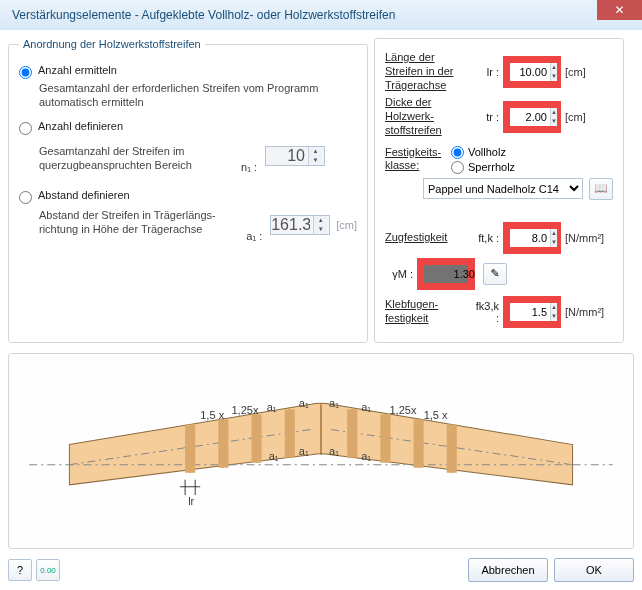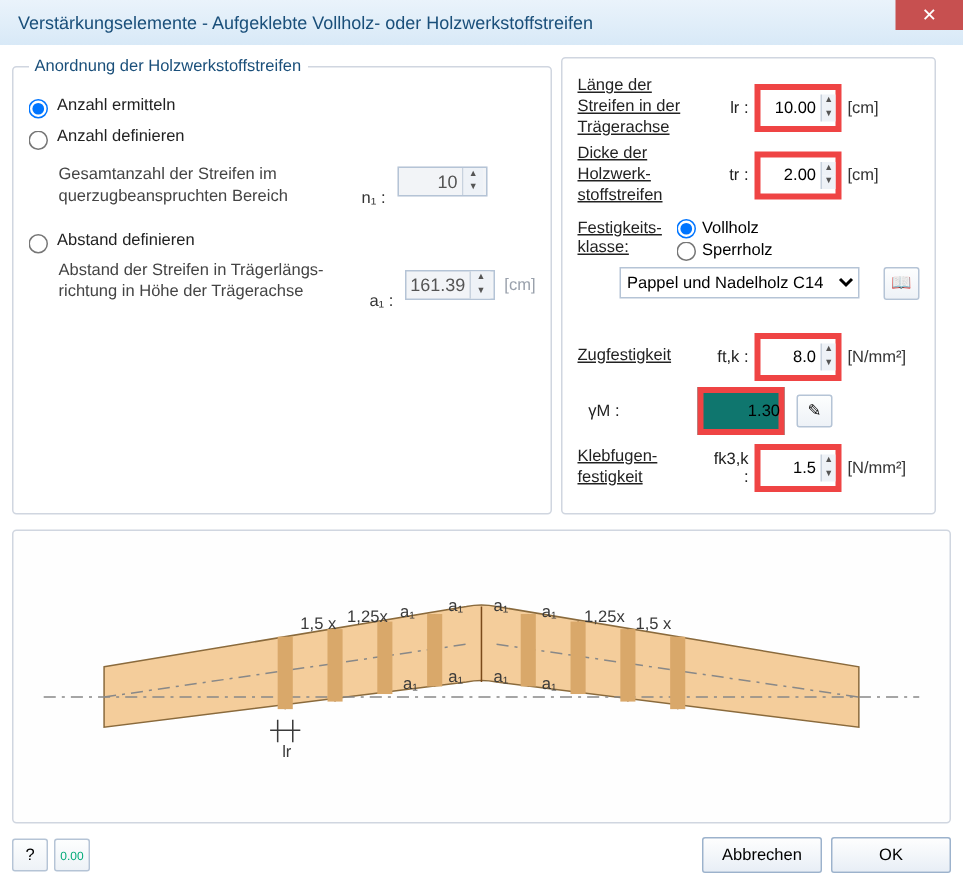--- a/index.html
+++ b/index.html
@@ -13,33 +13,33 @@
 fieldset.right { width: 250px; }
 legend { color: #1a4f7a; font-size: 11px; padding: 0 4px; }
 .radio-row { display: flex; align-items: flex-start; margin: 6px 0 2px; }
 .radio-row input[type=radio] { margin: 2px 6px 0 0; }
 .radio-lbl { color: #222; }
 .desc { margin: 2px 0 10px 20px; color: #444; line-height: 1.3; }
 .inline-field { display: flex; align-items: center; justify-content: flex-end; margin: 2px 0 10px 20px; gap: 6px; }
 .inline-field .lbl { color: #333; margin-right: 2px; margin-top: 22px; }
 .inline-field .spin { width: 60px; height: 20px; border: 1px solid #b5c4d6; background: #fff; display: inline-flex; align-items: center; }
 .inline-field .spin.disabled { background: #f2f4f7; color: #8a8f98; }
-.inline-field .spin input { width: 42px; border: none; text-align: right; padding-right: 3px; font-size: 12px; background: transparent; outline: none; }
+.inline-field .spin input { width: 42px; border: none; text-align: right; padding-right: 3px; font-size: 16px; background: transparent; outline: none; }
 .inline-field .spin .arrows { width: 14px; height: 18px; display: flex; flex-direction: column; border-left: 1px solid #c8d2de; }
 .inline-field .spin .arrows div { flex: 1; font-size: 6px; text-align: center; line-height: 9px; color: #555; background: #eef2f7; cursor: pointer; }
 .unit { color: #333; }
 .unit.disabled { color: #9aa1ac; }
 .right-row { display: flex; align-items: center; margin: 4px 0; gap: 4px; }
 .right-row .rlabel { flex: 1; line-height: 1.25; color: #222; text-decoration: underline; }
 .right-row .sym { width: 28px; text-align: right; color: #222; }
-.right-row .spin { width: 58px; height: 32px; border: 4px solid #ef4444; background: #fff; display: inline-flex; align-items: center; }
+.right-row .spin { width: 58px; height: 32px; border: 7px solid #ef4444; background: #fff; display: inline-flex; align-items: center; }
 .right-row .spin input { width: 40px; border: none; text-align: right; padding-right: 3px; font-size: 11px; background: transparent; outline: none; }
 .right-row .spin .arrows { width: 14px; height: 18px; display: flex; flex-direction: column; border-left: 1px solid #c8d2de; }
 .right-row .spin .arrows div { flex: 1; font-size: 6px; text-align: center; line-height: 9px; color: #555; background: #eef2f7; cursor: pointer; }
-.right-row .spin.ro { background: #0f766e; margin-left: 48px; }
+.right-row .spin.ro { background: #737373; }
 .right-row .unit { width: 48px; }
 .radios-inline { display: flex; flex-direction: column; gap: 2px; }
 .radios-inline label { display: flex; align-items: center; gap: 4px; }
 select { width: 160px; height: 21px; border: 1px solid #b5c4d6; font-size: 11px; background: #fff; }
 .iconbtn { width: 24px; height: 22px; border: 1px solid #b5c4d6; background: linear-gradient(#fdfefe,#eef2f7); border-radius: 2px; display: inline-flex; align-items: center; justify-content: center; cursor: pointer; font-size: 11px; }
 .diagram-box { margin-top: 10px; border: 1px solid #d0d6e0; border-radius: 3px; height: 196px; background: #fefefe; position: relative; overflow: hidden; }
 .beam-svg { position: absolute; left: 0; right: 0; top: 0; bottom: 0; }
 .footer { position: absolute; bottom: 8px; left: 8px; right: 8px; display: flex; align-items: center; }
 .footer .spacer { flex: 1; }
 .btn { min-width: 80px; height: 24px; border: 1px solid #9cb2cc; background: linear-gradient(#fefefe,#e8eef6); border-radius: 2px; margin-left: 6px; cursor: pointer; font-size: 11px; }
@@ -54,20 +54,21 @@
 
 <div class="content">
   <div class="cols">
     <fieldset class="left">
       <legend>Anordnung der Holzwerkstoffstreifen</legend>
 
       <div class="radio-row">
         <input type="radio" name="arr" checked="" style="">
         <span class="radio-lbl">Anzahl ermitteln</span>
       </div>
+      <div class="desc">Gesamtanzahl der erforderlichen Streifen vom Programm automatisch ermitteln</div>
 
       <div class="radio-row">
         <input type="radio" name="arr" style="">
         <span class="radio-lbl">Anzahl definieren</span>
       </div>
       <div style="display:flex;align-items:flex-end;">
         <div class="desc" style="flex:1">Gesamtanzahl der Streifen im querzugbeanspruchten Bereich</div>
         <div class="inline-field" style="margin-left:0">
           <span class="lbl">n₁ :</span>
           <span class="spin disabled">
@@ -135,21 +136,21 @@
           <label>
               <input type="radio" name="mat" checked="" style="">
               <span>Vollholz</span>
             </label>
           <label>
               <input type="radio" name="mat" style="">
               <span>Sperrholz</span>
             </label>
         </div>
       </div>
-      <div class="right-row" style="justify-content:flex-end;gap:16px">
+      <div class="right-row" style="justify-content:flex-end;gap:6px">
         <select>
           <option>Pappel und Nadelholz C14</option>
         </select>
         <span class="iconbtn">
             <span>📖</span>
           </span>
       </div>
 
       <div class="right-row" style="margin-top:22px">
         <span class="rlabel">Zugfestigkeit</span>

